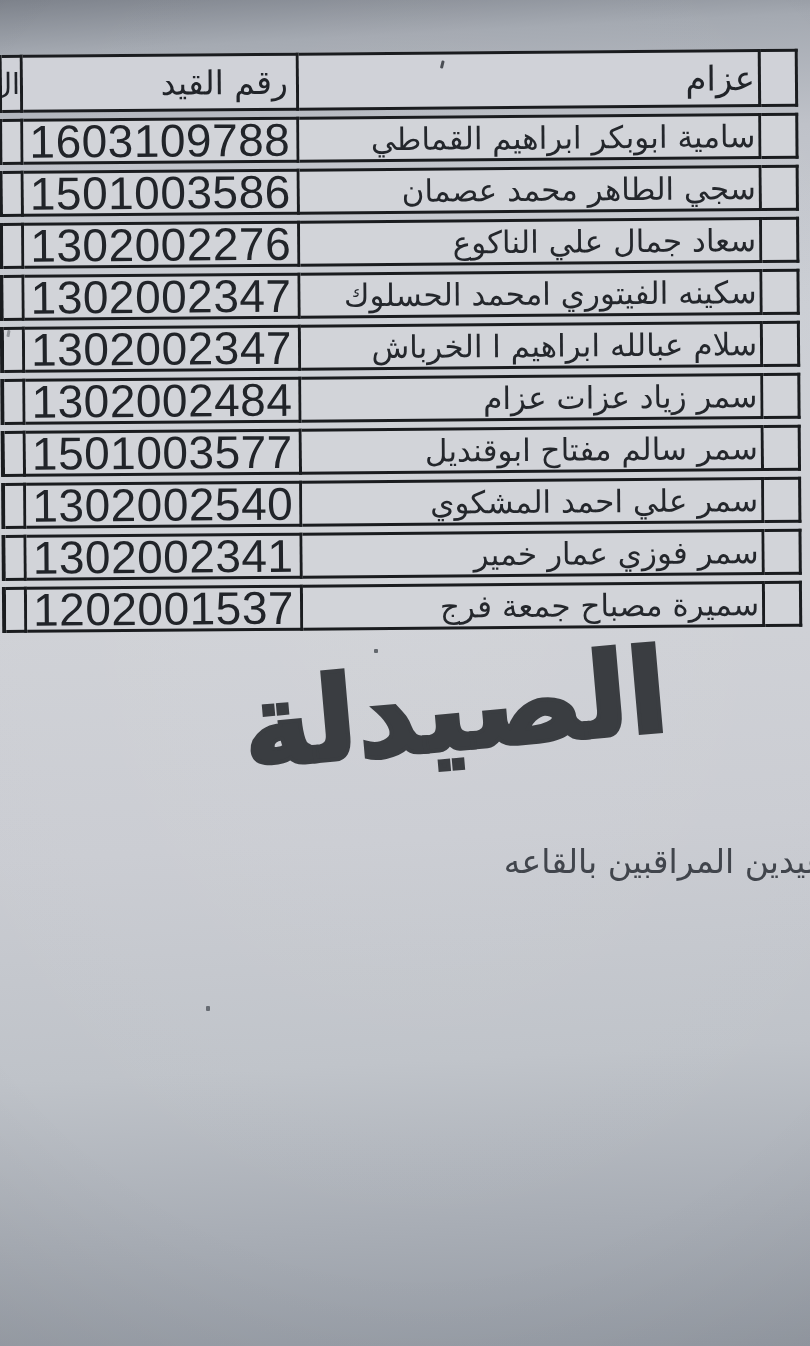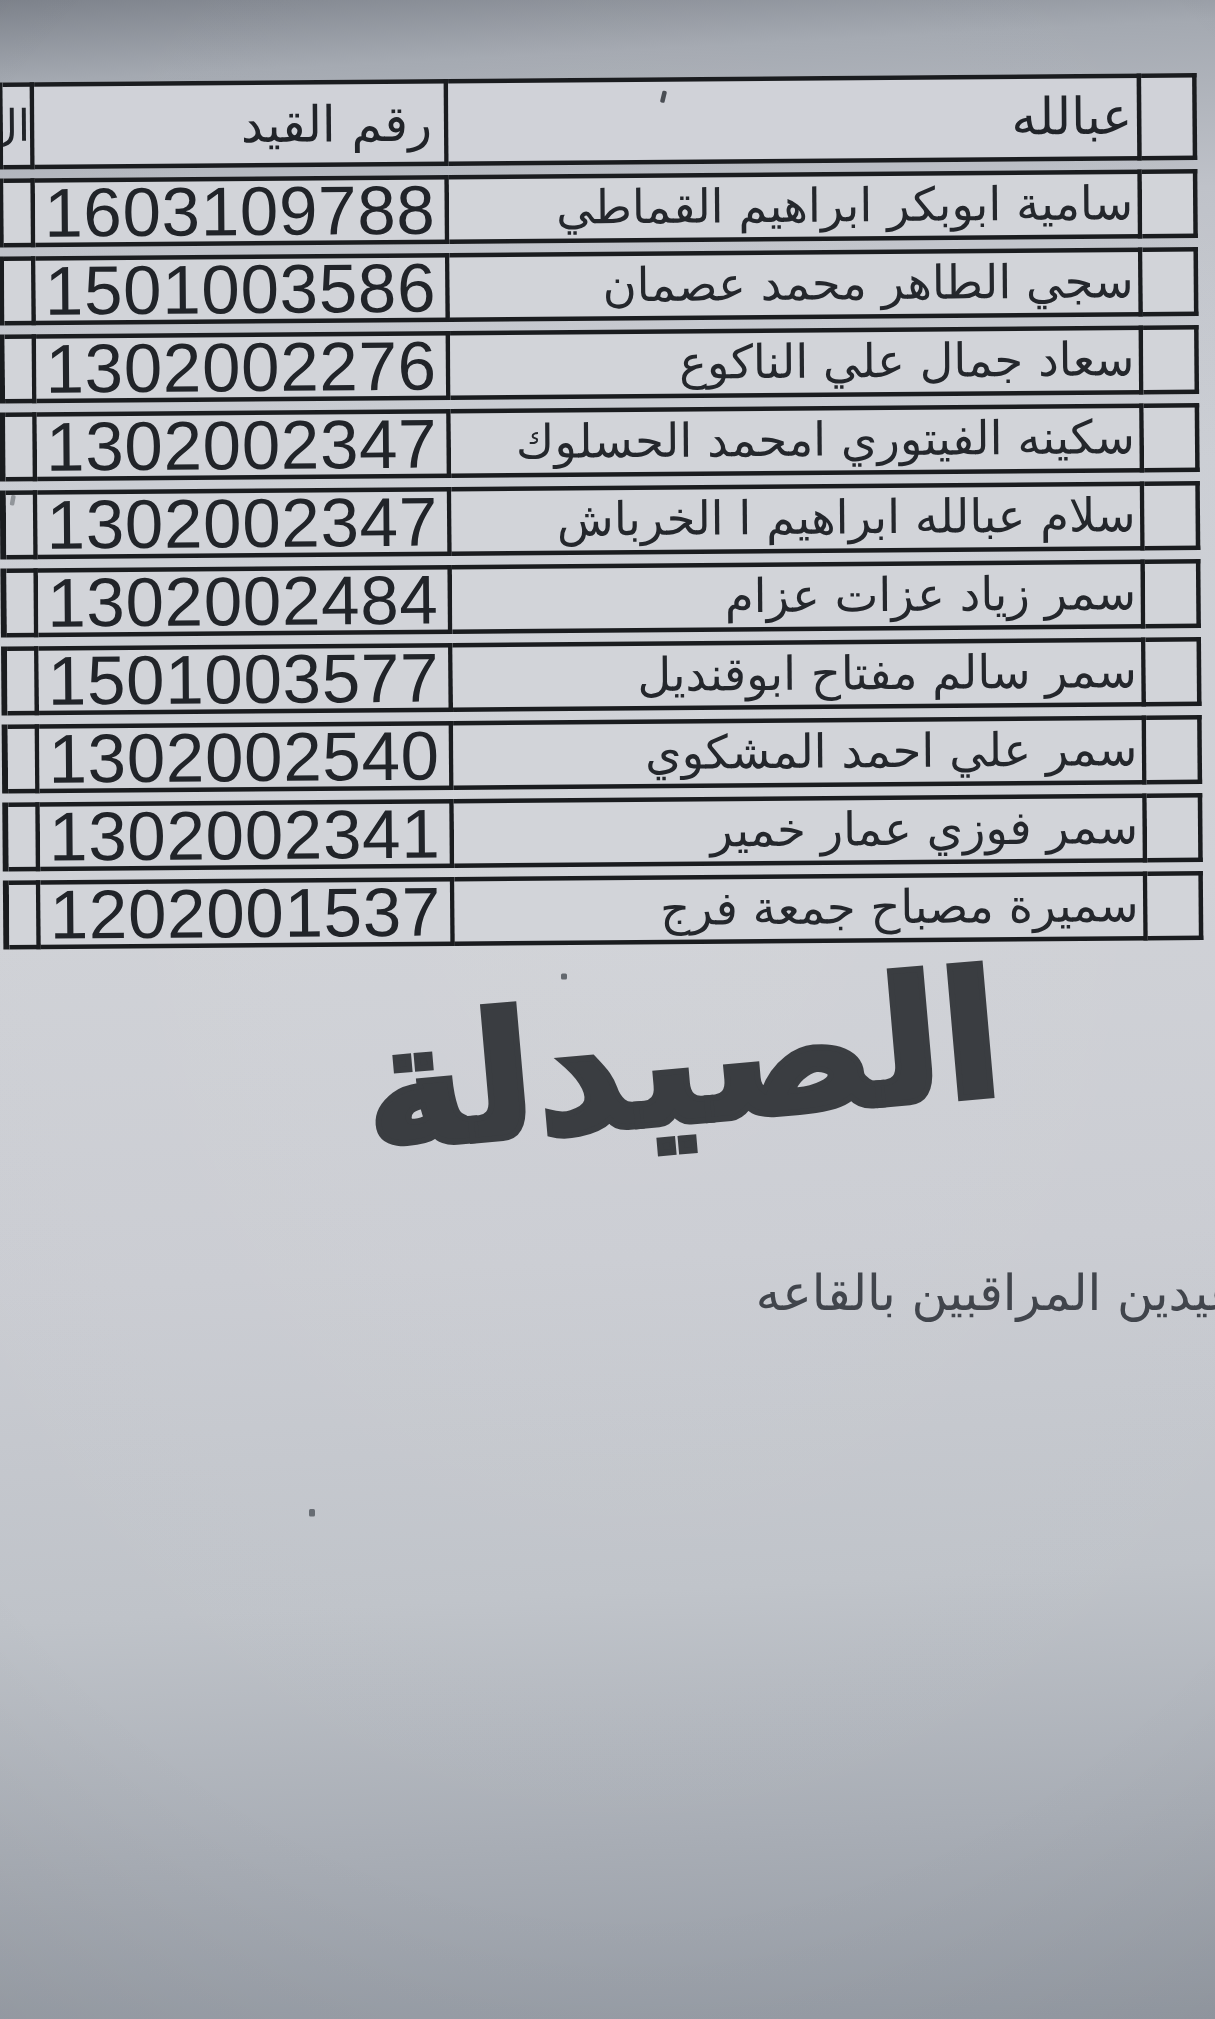--- a/index.html
+++ b/index.html
@@ -80,21 +80,21 @@
   <div class="trow header">
     <div class="sliver"></div>
     <div class="cell partial">
       <span class="hdr-partial">ال</span>
     </div>
     <div class="cell num">
       <span class="hdr-num">رقم القيد</span>
     </div>
     <div class="cell name">
       <span class="hdr-mark"></span>
-      <span class="hdr-name">عبالله</span>
+      <span class="hdr-name">عزام</span>
     </div>
     <div class="cell tail"></div>
   </div>
 
   <div class="trow data">
     <div class="sliver"></div>
     <div class="cell partial"></div>
     <div class="cell num">
         <span class="num-text">1603109788</span>
       </div>

